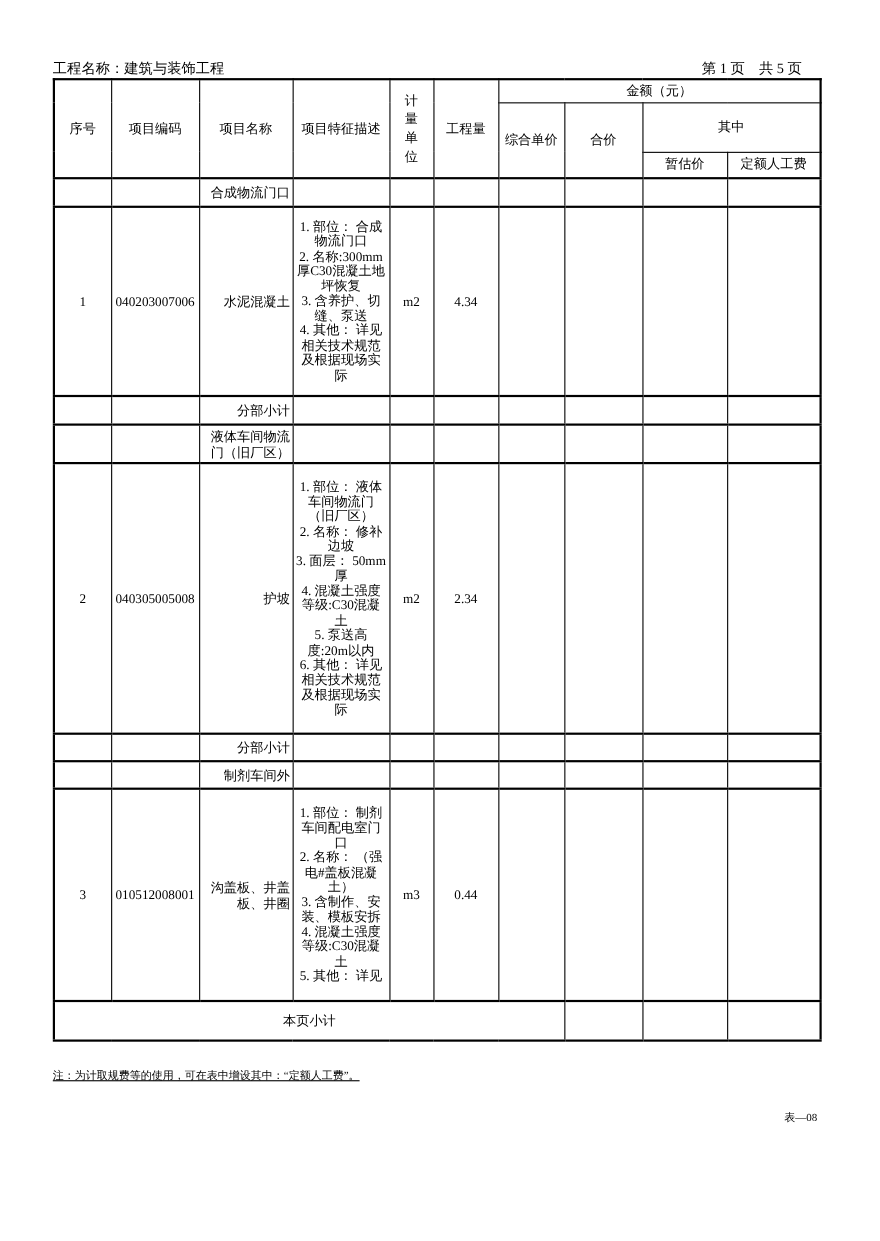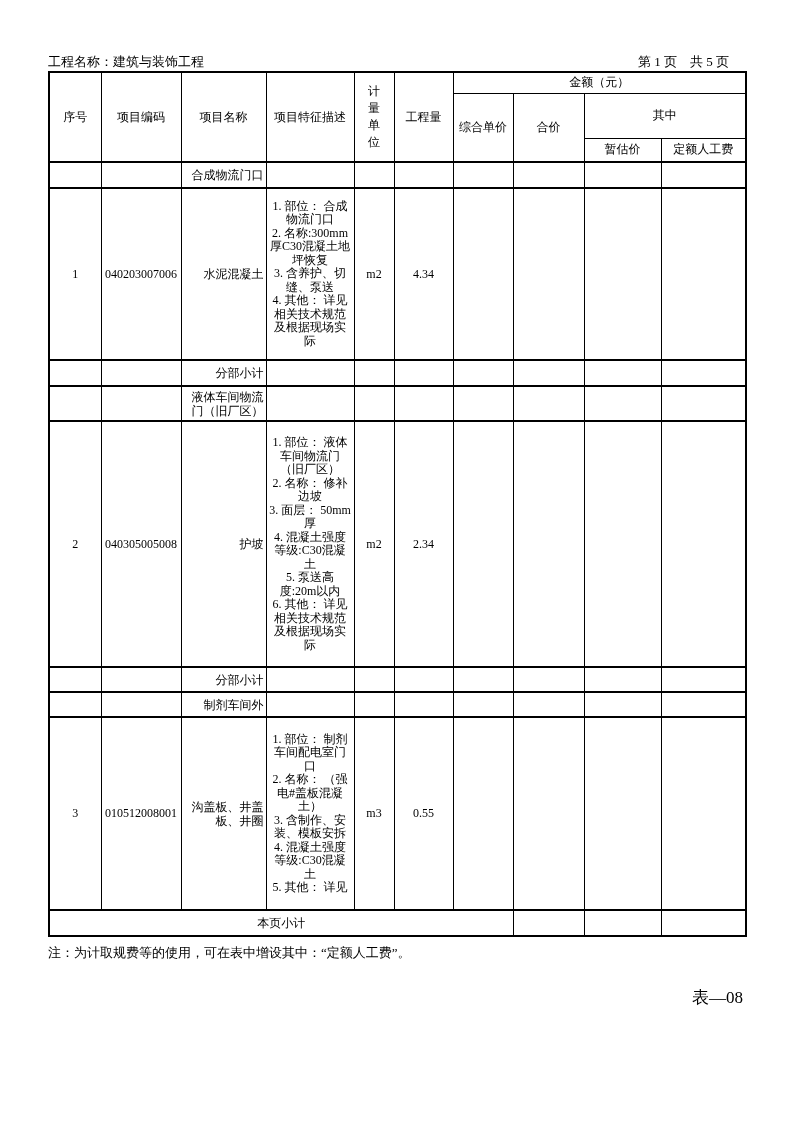--- a/index.html
+++ b/index.html
@@ -52,40 +52,41 @@
   thead tr:nth-child(3){height:24px;}
   tbody td{border-top:2px solid #000;border-bottom:2px solid #000;}
   tbody tr:nth-child(1){height:26px;}
   tbody tr:nth-child(2){height:172px;}
   tbody tr:nth-child(3){height:26px;}
   tbody tr:nth-child(4){height:35px;}
   tbody tr:nth-child(5){height:246px;}
   tbody tr:nth-child(6){height:25px;}
   tbody tr:nth-child(7){height:25px;}
   tbody tr:nth-child(8){height:193px;}
-  tbody tr:nth-child(9){height:26px;}
+  tbody tr:nth-child(9){height:36px;}
 
   td.l{text-align:right;padding:1px 2px 1px 3px;line-height:14px;}
   td.c{text-align:center;}
   td.desc{
     text-align:center;
     padding:2px 2px;
     line-height:13.5px;
     white-space:pre-line;
   }
   th.unit-th{padding:10px;}
 
   .note{
-    margin:7px 0 0 48px;
-    font-size:13px;
+    margin:24px 0 0 48px;
+    font-size:10px;
+    text-decoration:underline;
   }
   .form-code{
     margin:24px 57px 0 0;
     text-align:right;
-    font-size:17px;
+    font-size:10px;
   }
 </style>
 </head>
 <body>
 
 <div class="sheet">
 
 
   <div class="meta">
     <div class="project">工程名称：建筑与装饰工程</div>
@@ -221,21 +222,21 @@
         <tr>
           <td class="c">3</td>
           <td class="c">010512008001</td>
           <td class="l">沟盖板、井盖板、井圈</td>
           <td class="desc">1. 部位： 制剂车间配电室门口
 2. 名称： （强电#盖板混凝土）
 3. 含制作、安装、模板安拆
 4. 混凝土强度等级:C30混凝土
 5. 其他： 详见</td>
           <td class="c">m3</td>
-          <td class="c">0.55</td>
+          <td class="c">0.44</td>
           <td class="c"></td>
           <td class="c"></td>
           <td class="c"></td>
           <td class="c"></td>
         </tr>
         <tr>
           <td class="c" colspan="7">本页小计</td>
           <td class="c"></td>
           <td class="c"></td>
           <td class="c"></td>

